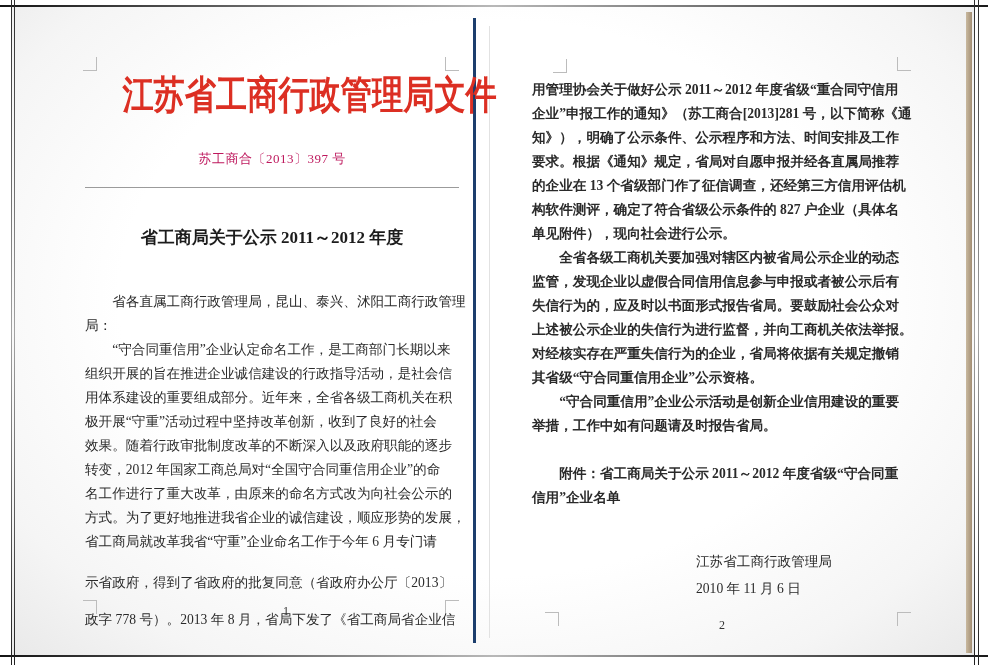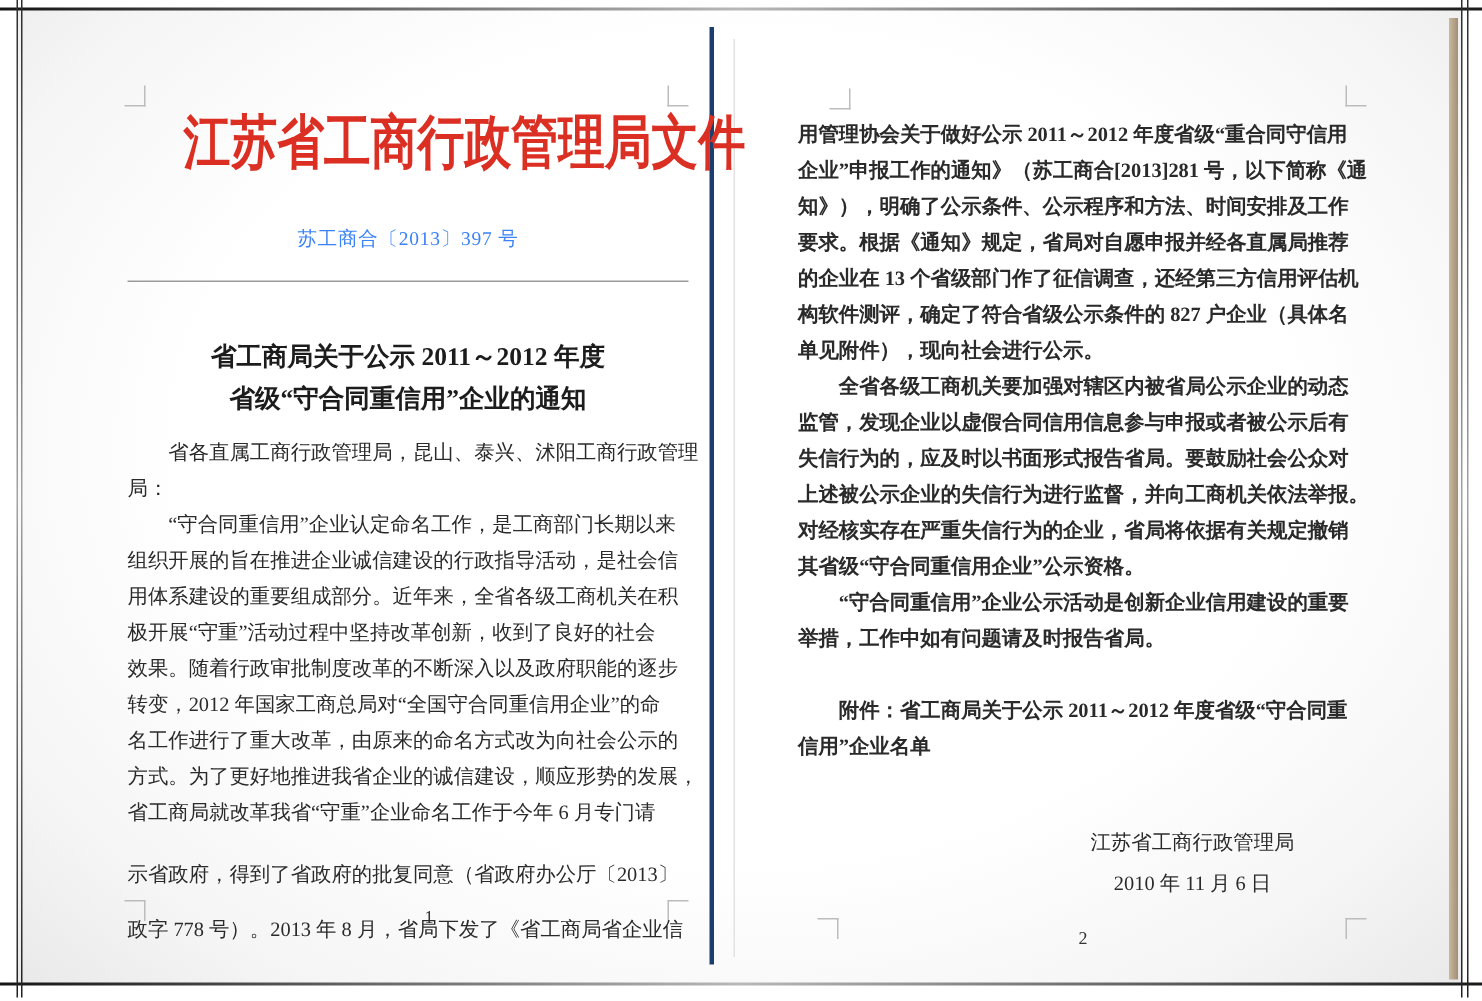--- a/index.html
+++ b/index.html
@@ -25,29 +25,29 @@
   .cm { position:absolute; width:13px; height:13px; border:0 solid #bcbcbc; }
   .cm.rb { border-right-width:1px; border-bottom-width:1px; }
   .cm.lb { border-left-width:1px;  border-bottom-width:1px; }
   .cm.rt { border-right-width:1px; border-top-width:1px; }
   .cm.lt { border-left-width:1px;  border-top-width:1px; }
   
   .red-header { position:absolute; left:85px; top:68px; width:374px; text-align:center;
     font-size:39px; font-weight:bold; color:var(--red); white-space:nowrap;
     transform:scaleX(0.8); transform-origin:50% 50%; }
   .doc-no { position:absolute; left:85px; top:150px; width:374px; text-align:center;
-    font-size:13px; letter-spacing:0.5px; color:#3b82f6; }
+    font-size:13px; letter-spacing:0.5px; color:#be185d; }
   .rule { position:absolute; left:85px; top:187px; width:374px; height:1px; background:#9b9b9b; }
   .doc-title { position:absolute; left:85px; top:224px; width:374px; text-align:center;
     font-size:17px; font-weight:600; line-height:28px; color:#1c1c1c; }
   .bl { position:absolute; left:85px; width:378px; height:24px; line-height:24px;
     font-size:13.6px; color:var(--ink); white-space:nowrap; }
   .bl.r { left:532px; width:400px;font-weight:bold; }
   .pageno { position:absolute; font-size:12px; color:#333; }
-  .sign { position:absolute; left:712px; width:166px; text-align:center;
+  .sign { position:absolute; left:696px; width:166px; 
     font-size:13.6px; color:var(--ink); white-space:nowrap; }
 </style>
 </head>
 <body>
 
 <div class="canvas">
 
   <div class="paper-bg"></div>
 
   <div class="hline" style="top:5px"></div>
@@ -69,21 +69,20 @@
   <div class="cm lb" style="left:897px;top:57px"></div>
   <div class="cm rt" style="left:545px;top:612px"></div>
   <div class="cm lt" style="left:897px;top:612px"></div>
 
   <div>
     <div class="red-header">江苏省工商行政管理局文件</div>
     <div class="doc-no">苏工商合〔2013〕397 号</div>
     <div class="rule"></div>
     <div class="doc-title">
       <div>省工商局关于公示 2011～2012 年度</div>
-      <div>省级“守合同重信用”企业的通知</div>
     </div>
 
     <div class="bl" style="top:290px">　　省各直属工商行政管理局，昆山、泰兴、沭阳工商行政管理</div>
     <div class="bl" style="top:314px">局：</div>
     <div class="bl" style="top:338px">　　“守合同重信用”企业认定命名工作，是工商部门长期以来</div>
     <div class="bl" style="top:362px">组织开展的旨在推进企业诚信建设的行政指导活动，是社会信</div>
     <div class="bl" style="top:386px">用体系建设的重要组成部分。近年来，全省各级工商机关在积</div>
     <div class="bl" style="top:410px">极开展“守重”活动过程中坚持改革创新，收到了良好的社会</div>
     <div class="bl" style="top:434px">效果。随着行政审批制度改革的不断深入以及政府职能的逐步</div>
     <div class="bl" style="top:458px">转变，2012 年国家工商总局对“全国守合同重信用企业”的命</div>

